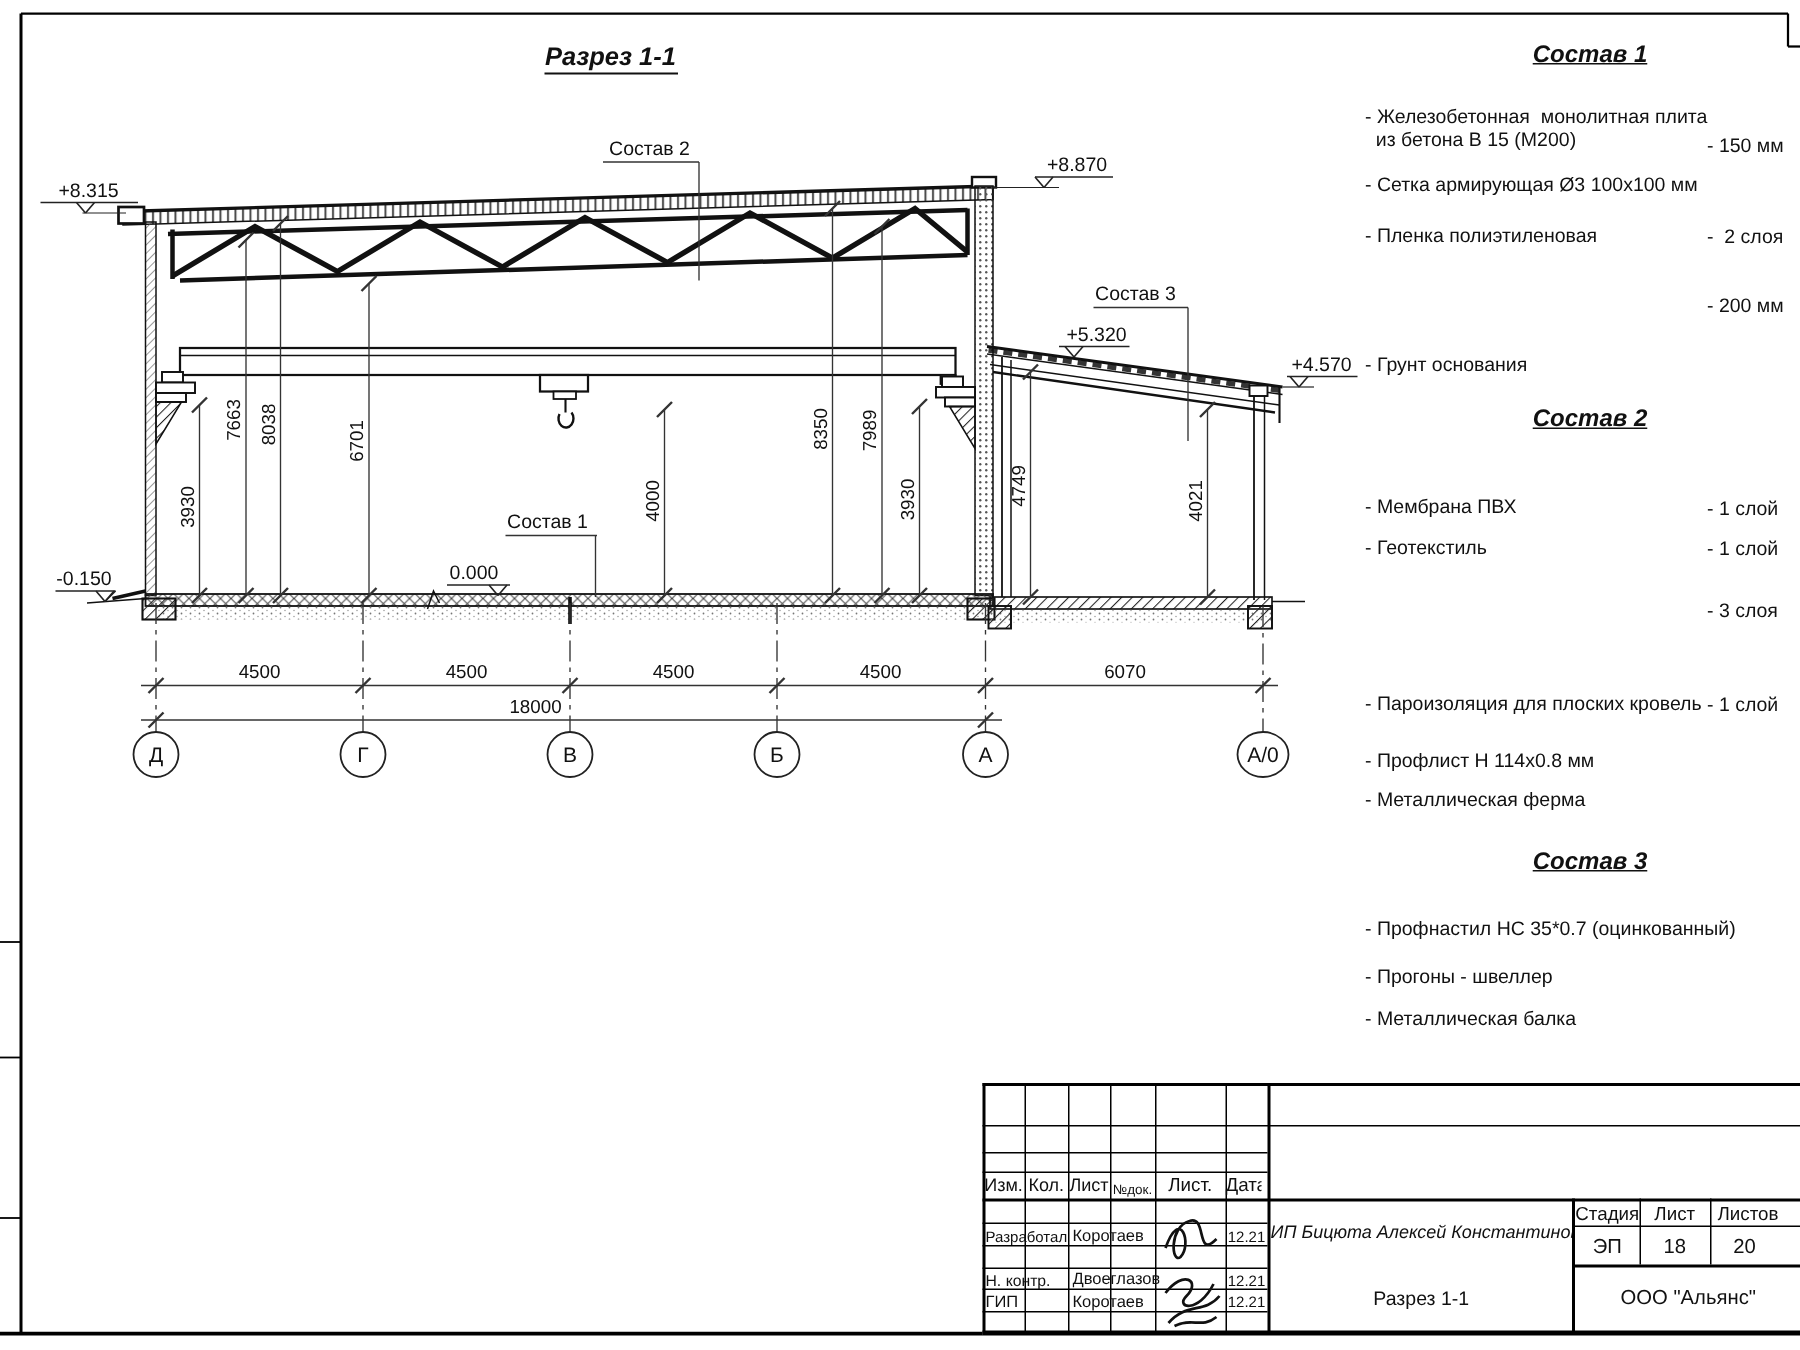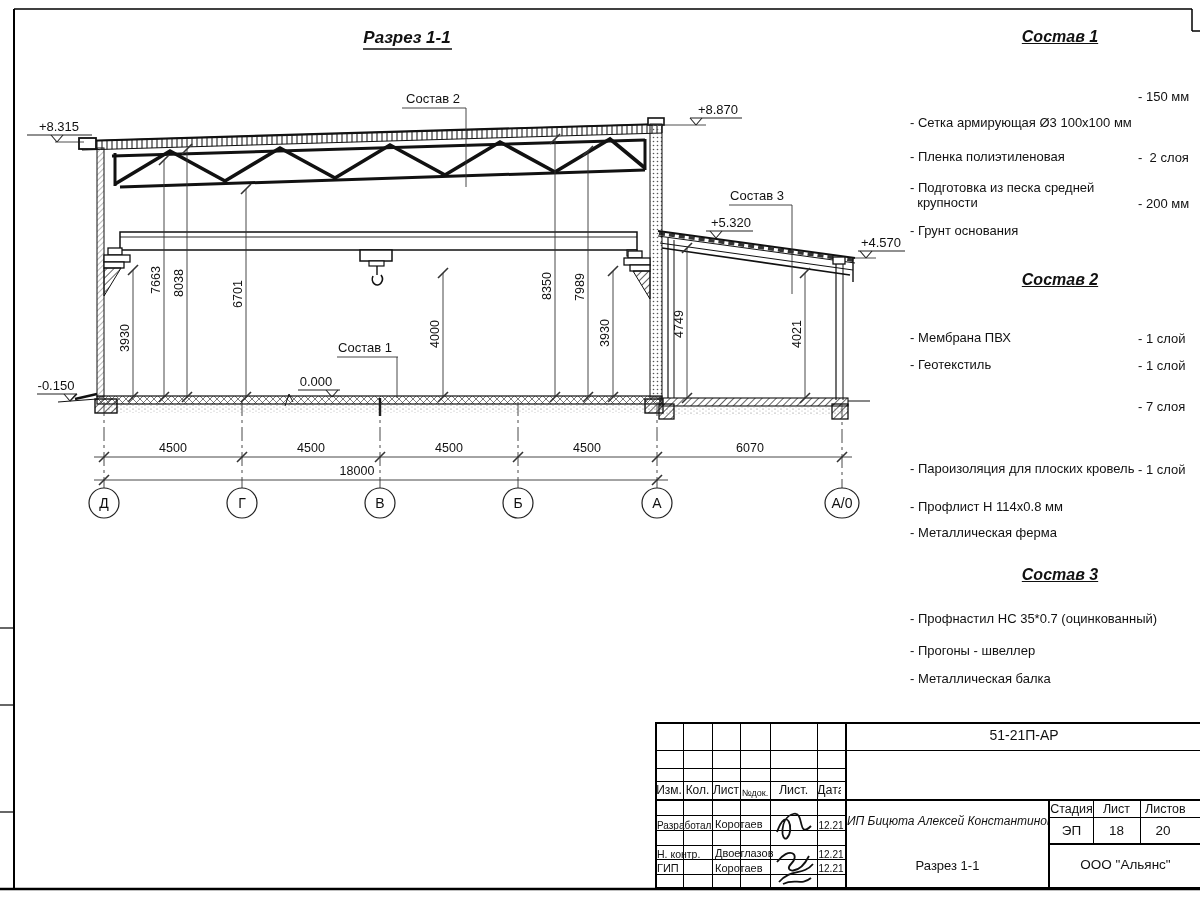--- a/index.html
+++ b/index.html
@@ -315,35 +315,35 @@
       <text class="calltxt" x="757" y="200" text-anchor="middle" stroke="none">Состав 3</text>
       <line x1="729" y1="205" x2="792" y2="205"></line>
           <line x1="792" y1="205" x2="792" y2="294"></line>
     </g>
   </g>
 </svg>
 
 
 <div class="spec">
   <div class="spec-h" style="top:28px">Состав 1</div>
+  <div class="spec-i" style="top:71px">- Железобетонная  монолитная плита
+  из бетона В 15 (М200)</div>
   <div class="spec-v" style="top:89px">- 150 мм</div>
   <div class="spec-i" style="top:116px">- Сетка армирующая Ø3 100х100 мм</div>
   <div class="spec-i" style="top:150px">- Пленка полиэтиленовая</div>
   <div class="spec-v" style="top:150px">-  2 слоя</div>
-  <div class="spec-i" style="top:181px">- Подготовка из песка средней
-  крупности</div>
   <div class="spec-v" style="top:196px">- 200 мм</div>
-  <div class="spec-i" style="top:224px">- Грунт основания</div>
+  <div class="spec-i" style="top:236px">- Грунт основания</div>
 
   <div class="spec-h" style="top:271px">Состав 2</div>
   <div class="spec-i" style="top:331px">- Мембрана ПВХ</div>
   <div class="spec-v" style="top:331px">- 1 слой</div>
   <div class="spec-i" style="top:358px">- Геотекстиль</div>
   <div class="spec-v" style="top:358px">- 1 слой</div>
-  <div class="spec-v" style="top:399px">- 7 слоя</div>
+  <div class="spec-v" style="top:399px">- 3 слоя</div>
   <div class="spec-i" style="top:462px">- Пароизоляция для плоских кровель</div>
   <div class="spec-v" style="top:462px">- 1 слой</div>
   <div class="spec-i" style="top:500px">- Профлист Н 114х0.8 мм</div>
   <div class="spec-i" style="top:526px">- Металлическая ферма</div>
 
   <div class="spec-h" style="top:566px">Состав 3</div>
   <div class="spec-i" style="top:612px">- Профнастил НС 35*0.7 (оцинкованный)</div>
   <div class="spec-i" style="top:644px">- Прогоны - швеллер</div>
   <div class="spec-i" style="top:672px">- Металлическая балка</div>
 </div>
@@ -395,21 +395,20 @@
   <div class="tbt" style="left:60px;top:139px;width:58px;font-size:11px">Коротаев</div>
   <div class="tbt ctr" style="left:162px;top:139px;width:28px;font-size:10px">12.21</div>
 
   <svg class="sig" style="left:116px;top:78px" width="46" height="44" viewBox="0 0 46 44">
     <path d="M6,32 C16,4 24,30 16,38 C10,43 8,18 22,14 C34,10 26,40 40,26" fill="none" stroke="#111" stroke-width="1.8"></path>
   </svg>
   <svg class="sig" style="left:116px;top:122px" width="46" height="44" viewBox="0 0 46 44">
     <path d="M6,18 C18,2 30,10 20,20 C12,28 28,32 38,12 M8,38 C20,24 32,32 42,20 M12,40 C24,34 30,42 40,34" fill="none" stroke="#111" stroke-width="1.8"></path>
   </svg>
 
-  <div class="tbt ctr" style="left:192px;top:6px;width:354px;font-size:14px">51-21П-АР</div>
   <div class="tbt ctr" style="left:192px;top:92px;width:201px;font-size:12px;font-style:italic">ИП Бицюта Алексей Константинович</div>
   <div class="tbt ctr" style="left:395px;top:80px;width:43px;font-size:12.5px">Стадия</div>
   <div class="tbt ctr" style="left:438px;top:80px;width:47px;font-size:12.5px">Лист</div>
   <div class="tbt" style="left:490px;top:80px;width:70px;font-size:12.5px">Листов</div>
   <div class="tbt ctr" style="left:395px;top:101px;width:43px;font-size:13.5px">ЭП</div>
   <div class="tbt ctr" style="left:438px;top:101px;width:47px;font-size:13.5px">18</div>
   <div class="tbt ctr" style="left:485px;top:101px;width:46px;font-size:13.5px">20</div>
   <div class="tbt ctr" style="left:192px;top:136px;width:201px;font-size:13px">Разрез 1-1</div>
   <div class="tbt ctr" style="left:395px;top:135px;width:151px;font-size:13.5px">ООО "Альянс"</div>
 </div>

